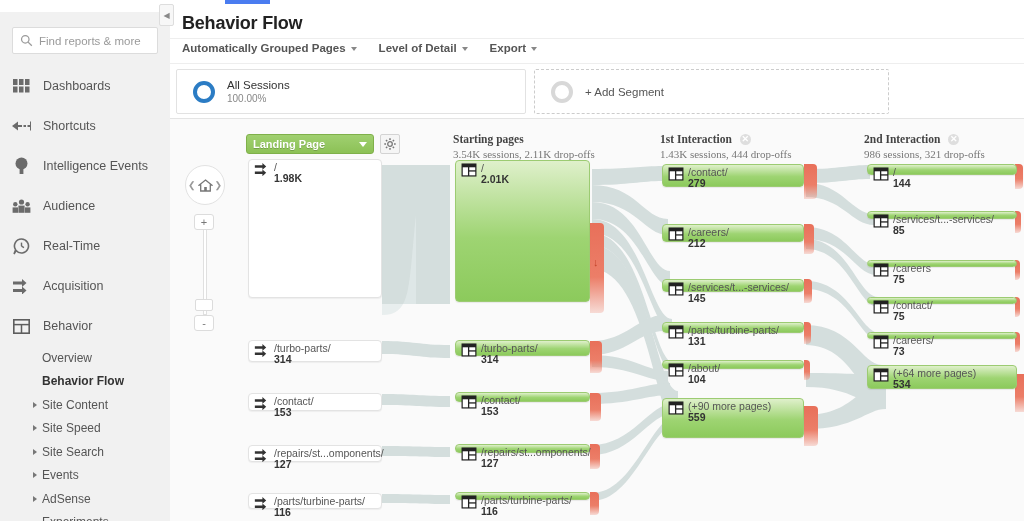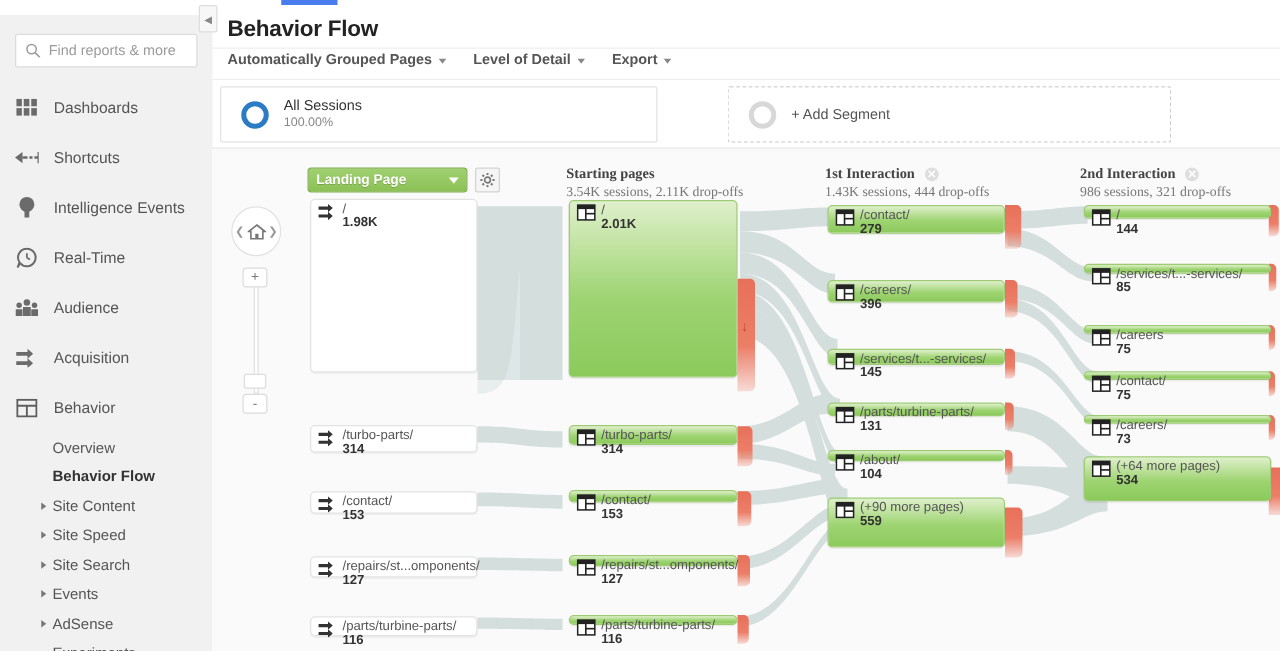--- a/index.html
+++ b/index.html
@@ -140,21 +140,20 @@
   }
   #seg-all {
     width: 350px;
     border: 1px solid #e2e2e2;
     border-radius: 2px;
   }
   #seg-add {
     width: 355px;
     border: 1px dashed #ccc;
     border-radius: 2px;
-    margin-left: 48px;
   }
   .seg-ring {
     width: 22px; height: 22px; border-radius: 50%;
     border: 4px solid #2b7cc4;
     margin-right: 12px; flex: 0 0 22px;
   }
   .seg-ring.empty { border-color: #d8d8d8; }
   .seg-name { font-size: 11.5px; color: #333; line-height: 14px; }
   .seg-pct { font-size: 10px; color: #888; line-height: 13px; }
   .seg-add-label { font-size: 11.5px; color: #555; }
@@ -327,41 +326,41 @@
         <svg width="13" height="18" viewBox="0 0 13 18">
           <circle cx="6.5" cy="6.5" r="6" fill="#6b6b6b"></circle>
           <rect x="4.6" y="11" width="3.8" height="6" fill="#6b6b6b"></rect>
         </svg>
       </span>
       <span>Intelligence Events</span>
     </div>
 
     <div class="nav-item">
       <span class="nav-ic">
-        <svg width="17" height="17" viewBox="0 0 17 17">
-          <path d="M8.5 1 a7 7 0 1 1 -5.4 11.5 L1 16 L2.6 11.8 A7 7 0 0 1 8.5 1 Z" fill="none" stroke="#6b6b6b" stroke-width="1.6"></path>
-          <line x1="8.5" y1="4.6" x2="8.5" y2="8.2" stroke="#6b6b6b" stroke-width="1.4"></line>
-          <line x1="8.5" y1="8.2" x2="11" y2="9.6" stroke="#6b6b6b" stroke-width="1.4"></line>
-        </svg>
-      </span>
-      <span>Real-Time</span>
-    </div>
-
-    <div class="nav-item">
-      <span class="nav-ic">
         <svg width="19" height="14" viewBox="0 0 19 14">
           <circle cx="3.3" cy="5.2" r="2.2" fill="#6b6b6b"></circle>
           <circle cx="9.5" cy="3" r="2.6" fill="#6b6b6b"></circle>
           <circle cx="15.6" cy="5.2" r="2.2" fill="#6b6b6b"></circle>
           <rect x="0.6" y="8.4" width="5.4" height="5.4" fill="#6b6b6b"></rect>
           <rect x="6.4" y="6.6" width="6.2" height="7.2" fill="#6b6b6b"></rect>
           <rect x="13" y="8.4" width="5.4" height="5.4" fill="#6b6b6b"></rect>
         </svg>
       </span>
       <span>Audience</span>
+    </div>
+
+    <div class="nav-item">
+      <span class="nav-ic">
+        <svg width="17" height="17" viewBox="0 0 17 17">
+          <path d="M8.5 1 a7 7 0 1 1 -5.4 11.5 L1 16 L2.6 11.8 A7 7 0 0 1 8.5 1 Z" fill="none" stroke="#6b6b6b" stroke-width="1.6"></path>
+          <line x1="8.5" y1="4.6" x2="8.5" y2="8.2" stroke="#6b6b6b" stroke-width="1.4"></line>
+          <line x1="8.5" y1="8.2" x2="11" y2="9.6" stroke="#6b6b6b" stroke-width="1.4"></line>
+        </svg>
+      </span>
+      <span>Real-Time</span>
     </div>
 
     <div class="nav-item">
       <span class="nav-ic">
         <svg width="19" height="16" viewBox="0 0 19 16">
           <path d="M1 3.5 h9 v-2.5 l4.5 4 l-4.5 4 v-2.5 h-9 z" fill="#6b6b6b"></path>
           <path d="M1 11 h9 v-2.5 l4.5 4 l-4.5 4 v-2.5 h-9 z" fill="#6b6b6b"></path>
         </svg>
       </span>
       <span>Acquisition</span>
@@ -714,21 +713,21 @@
         <div class="body"></div>
         <span class="nic">
           <svg width="16" height="14" viewBox="0 0 17 15">
             <rect x="0.5" y="0.5" width="16" height="14" fill="#222"></rect>
             <rect x="1.8" y="4.6" width="5.6" height="8.6" fill="#fff"></rect>
             <rect x="8.8" y="4.6" width="6.4" height="3.2" fill="#fff"></rect>
             <rect x="8.8" y="9.2" width="6.4" height="4" fill="#fff"></rect>
           </svg>
         </span>
         <span class="lab">/careers/</span>
-        <span class="val">396</span>
+        <span class="val">212</span>
       </div>
 
       <div class="drop" style="left:634px; top:160px; width:8px; height:24px;"></div>
       <div class="node green" style="left:492px; top:160px; width:142px; height:13px;">
         <div class="body"></div>
         <span class="nic">
           <svg width="16" height="14" viewBox="0 0 17 15">
             <rect x="0.5" y="0.5" width="16" height="14" fill="#222"></rect>
             <rect x="1.8" y="4.6" width="5.6" height="8.6" fill="#fff"></rect>
             <rect x="8.8" y="4.6" width="6.4" height="3.2" fill="#fff"></rect>
@@ -853,21 +852,21 @@
             <rect x="1.8" y="4.6" width="5.6" height="8.6" fill="#fff"></rect>
             <rect x="8.8" y="4.6" width="6.4" height="3.2" fill="#fff"></rect>
             <rect x="8.8" y="9.2" width="6.4" height="4" fill="#fff"></rect>
           </svg>
         </span>
         <span class="lab">/careers/</span>
         <span class="val">73</span>
       </div>
 
       <div class="drop" style="left:845px; top:255px; width:14px; height:38px;"></div>
-      <div class="node green" style="left:697px; top:246px; width:150px; height:36px;border-radius:10px;">
+      <div class="node green" style="left:697px; top:246px; width:150px; height:24px;border-radius:10px;">
         <div class="body"></div>
         <span class="nic">
           <svg width="16" height="14" viewBox="0 0 17 15">
             <rect x="0.5" y="0.5" width="16" height="14" fill="#222"></rect>
             <rect x="1.8" y="4.6" width="5.6" height="8.6" fill="#fff"></rect>
             <rect x="8.8" y="4.6" width="6.4" height="3.2" fill="#fff"></rect>
             <rect x="8.8" y="9.2" width="6.4" height="4" fill="#fff"></rect>
           </svg>
         </span>
         <span class="lab">(+64 more pages)</span>

